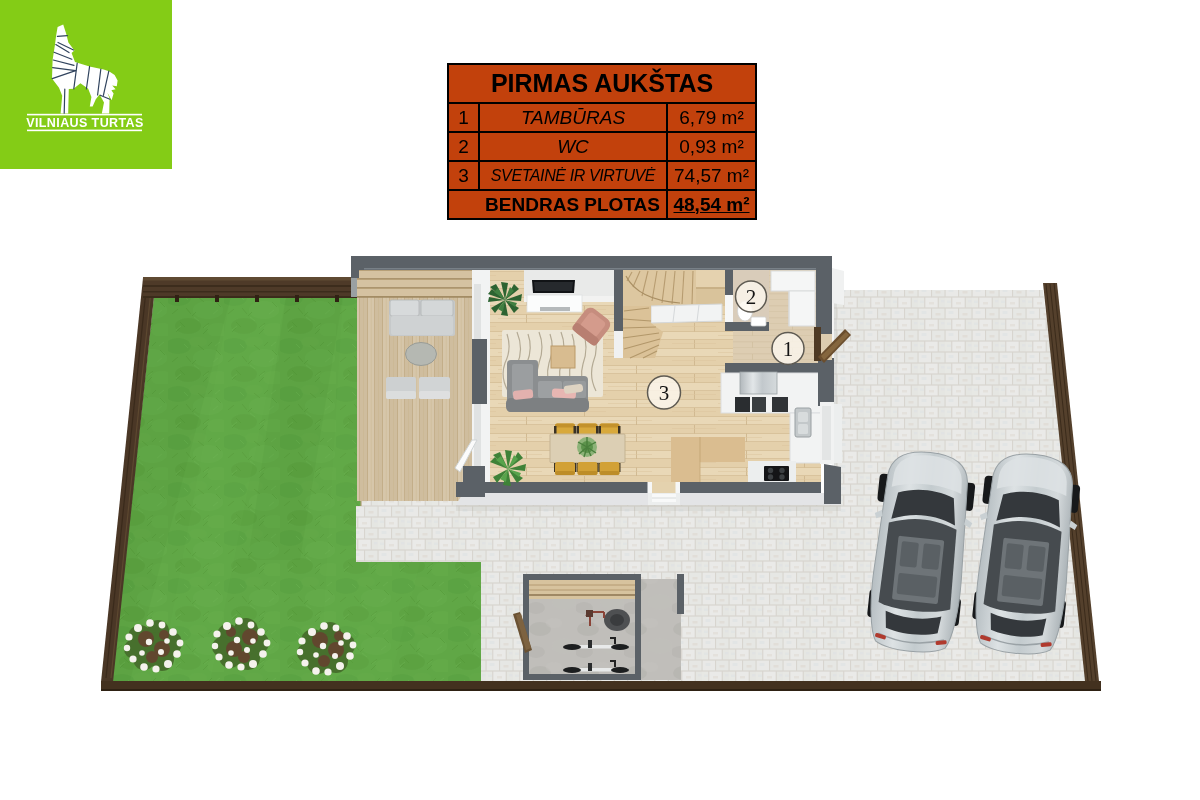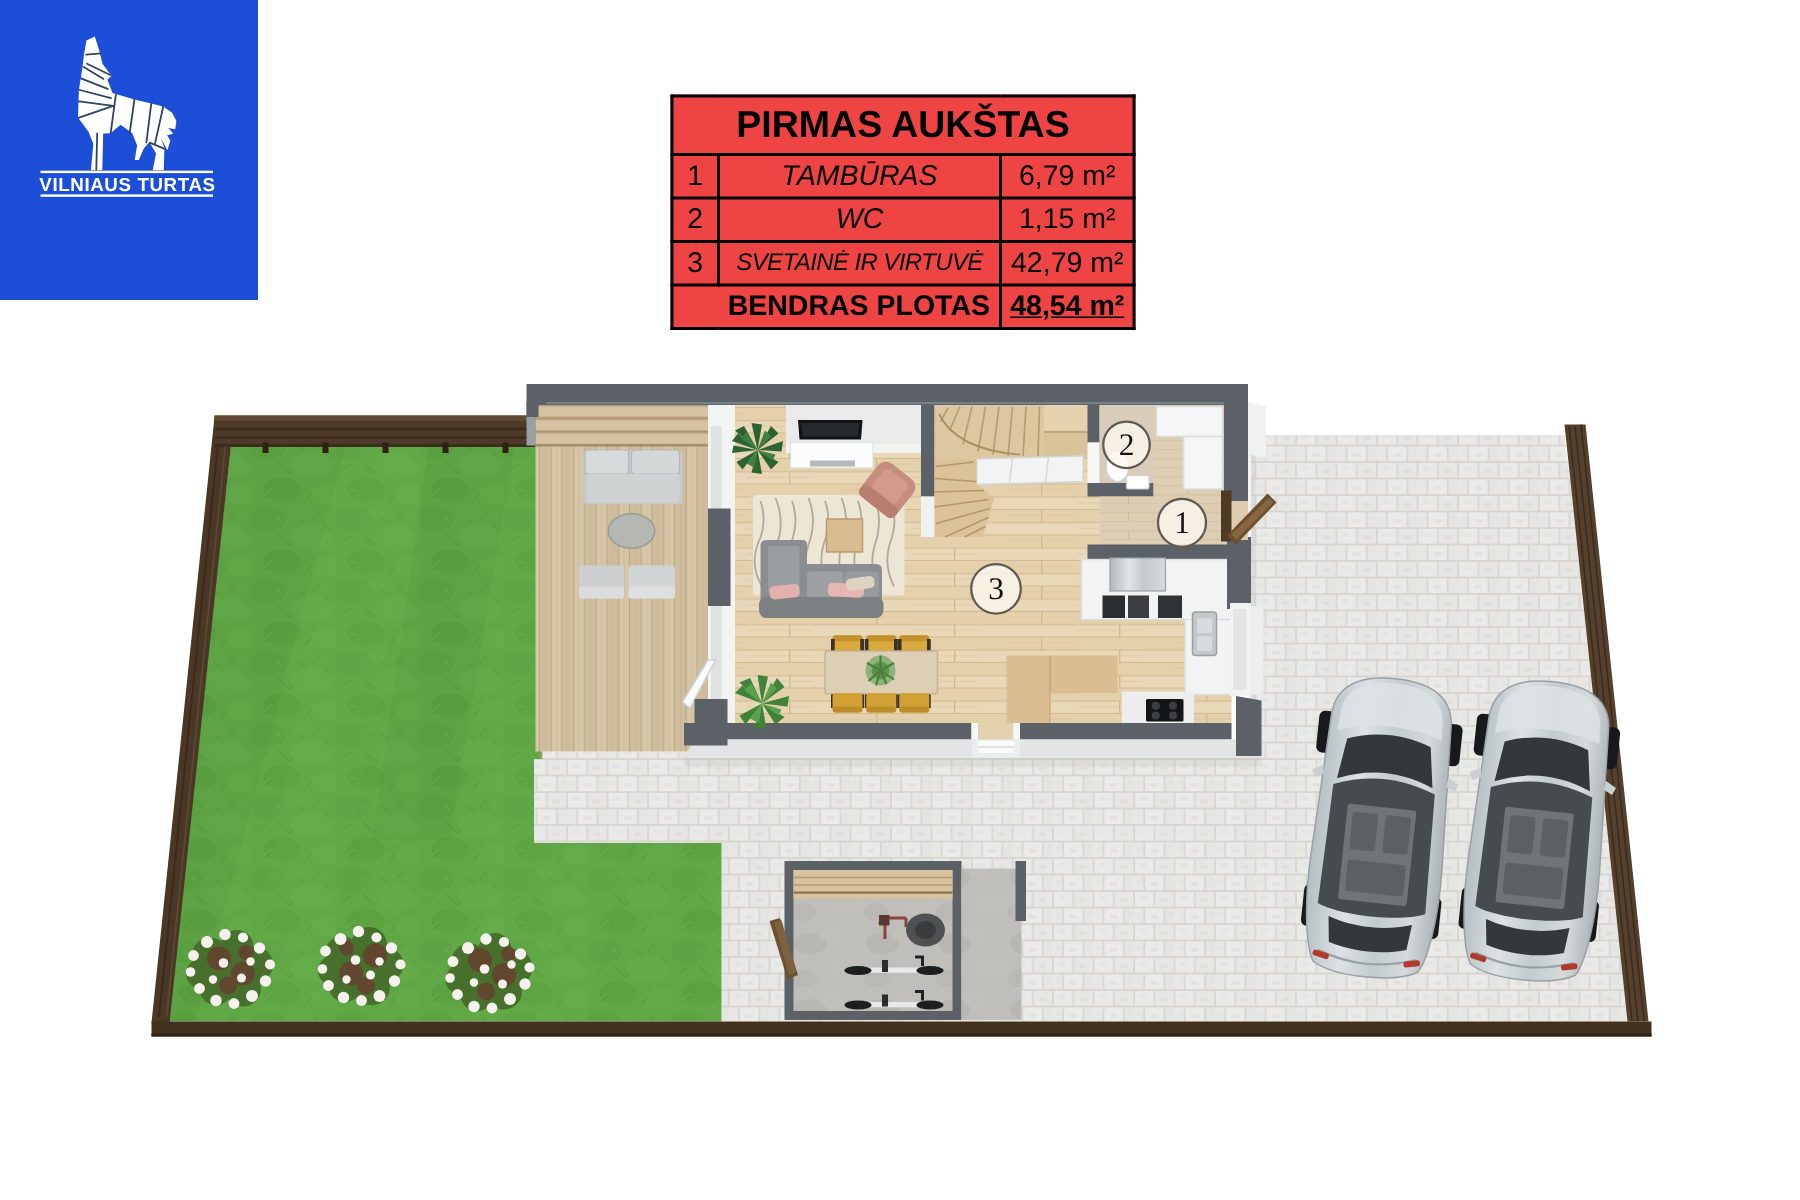--- a/index.html
+++ b/index.html
@@ -1,19 +1,19 @@
 <!DOCTYPE html>
 <html><head>
 <meta charset="utf-8">
 <style>
   html,body{margin:0;padding:0;background:#fff;}
   .page{position:relative;width:1200px;height:800px;background:#fff;overflow:hidden;font-family:"Liberation Sans",sans-serif;}
   .plan{position:absolute;left:0;top:0;}
-  .logo{position:absolute;left:0;top:0;width:172px;height:200px;background:#1d4ed8;text-decoration:underline;}
-  .tbl{position:absolute;left:447px;top:63px;width:308px;border:2px solid #000;border-collapse:collapse;background:#ef4444;table-layout:fixed;}
+  .logo{position:absolute;left:0;top:0;width:172px;height:169px;background:#84cc16;text-decoration:underline;}
+  .tbl{position:absolute;left:447px;top:63px;width:308px;border:2px solid #000;border-collapse:collapse;background:#c2410c;table-layout:fixed;}
   .tbl td{border:2px solid #000;color:#000;text-align:center;vertical-align:middle;padding:0;white-space:nowrap;overflow:hidden;}
   .tbl .title{font-size:25px;font-weight:bold;height:37px;}
   .tbl .r{height:29px;font-size:19px;}
   .tbl .num{width:29px;}
   .tbl .nm{width:185px;font-style:italic;}
   .tbl .ar{width:86px;}
   .tbl .fit{font-size:16px;letter-spacing:-0.4px;}
 </style>
 </head>
 <body>
@@ -677,26 +677,26 @@
           <td class="title" colspan="3">PIRMAS AUKŠTAS</td>
         </tr>
   <tr class="r">
           <td class="num">1</td>
           <td class="nm">TAMBŪRAS</td>
           <td class="ar">6,79 m²</td>
         </tr>
   <tr class="r">
           <td class="num">2</td>
           <td class="nm">WC</td>
-          <td class="ar">1,15 m²</td>
+          <td class="ar">0,93 m²</td>
         </tr>
   <tr class="r">
           <td class="num">3</td>
           <td class="nm fit">SVETAINĖ IR VIRTUVĖ</td>
-          <td class="ar">42,79 m²</td>
+          <td class="ar">74,57 m²</td>
         </tr>
   <tr class="r">
           <td colspan="2" style="text-align:right;font-weight:bold;padding-right:6px;margin-left:43px;">BENDRAS PLOTAS</td>
           <td class="ar" style="font-weight:bold;text-decoration:underline;">48,54 m²</td>
         </tr>
 </tbody>
     </table>
 </div>
 
 </body></html>

